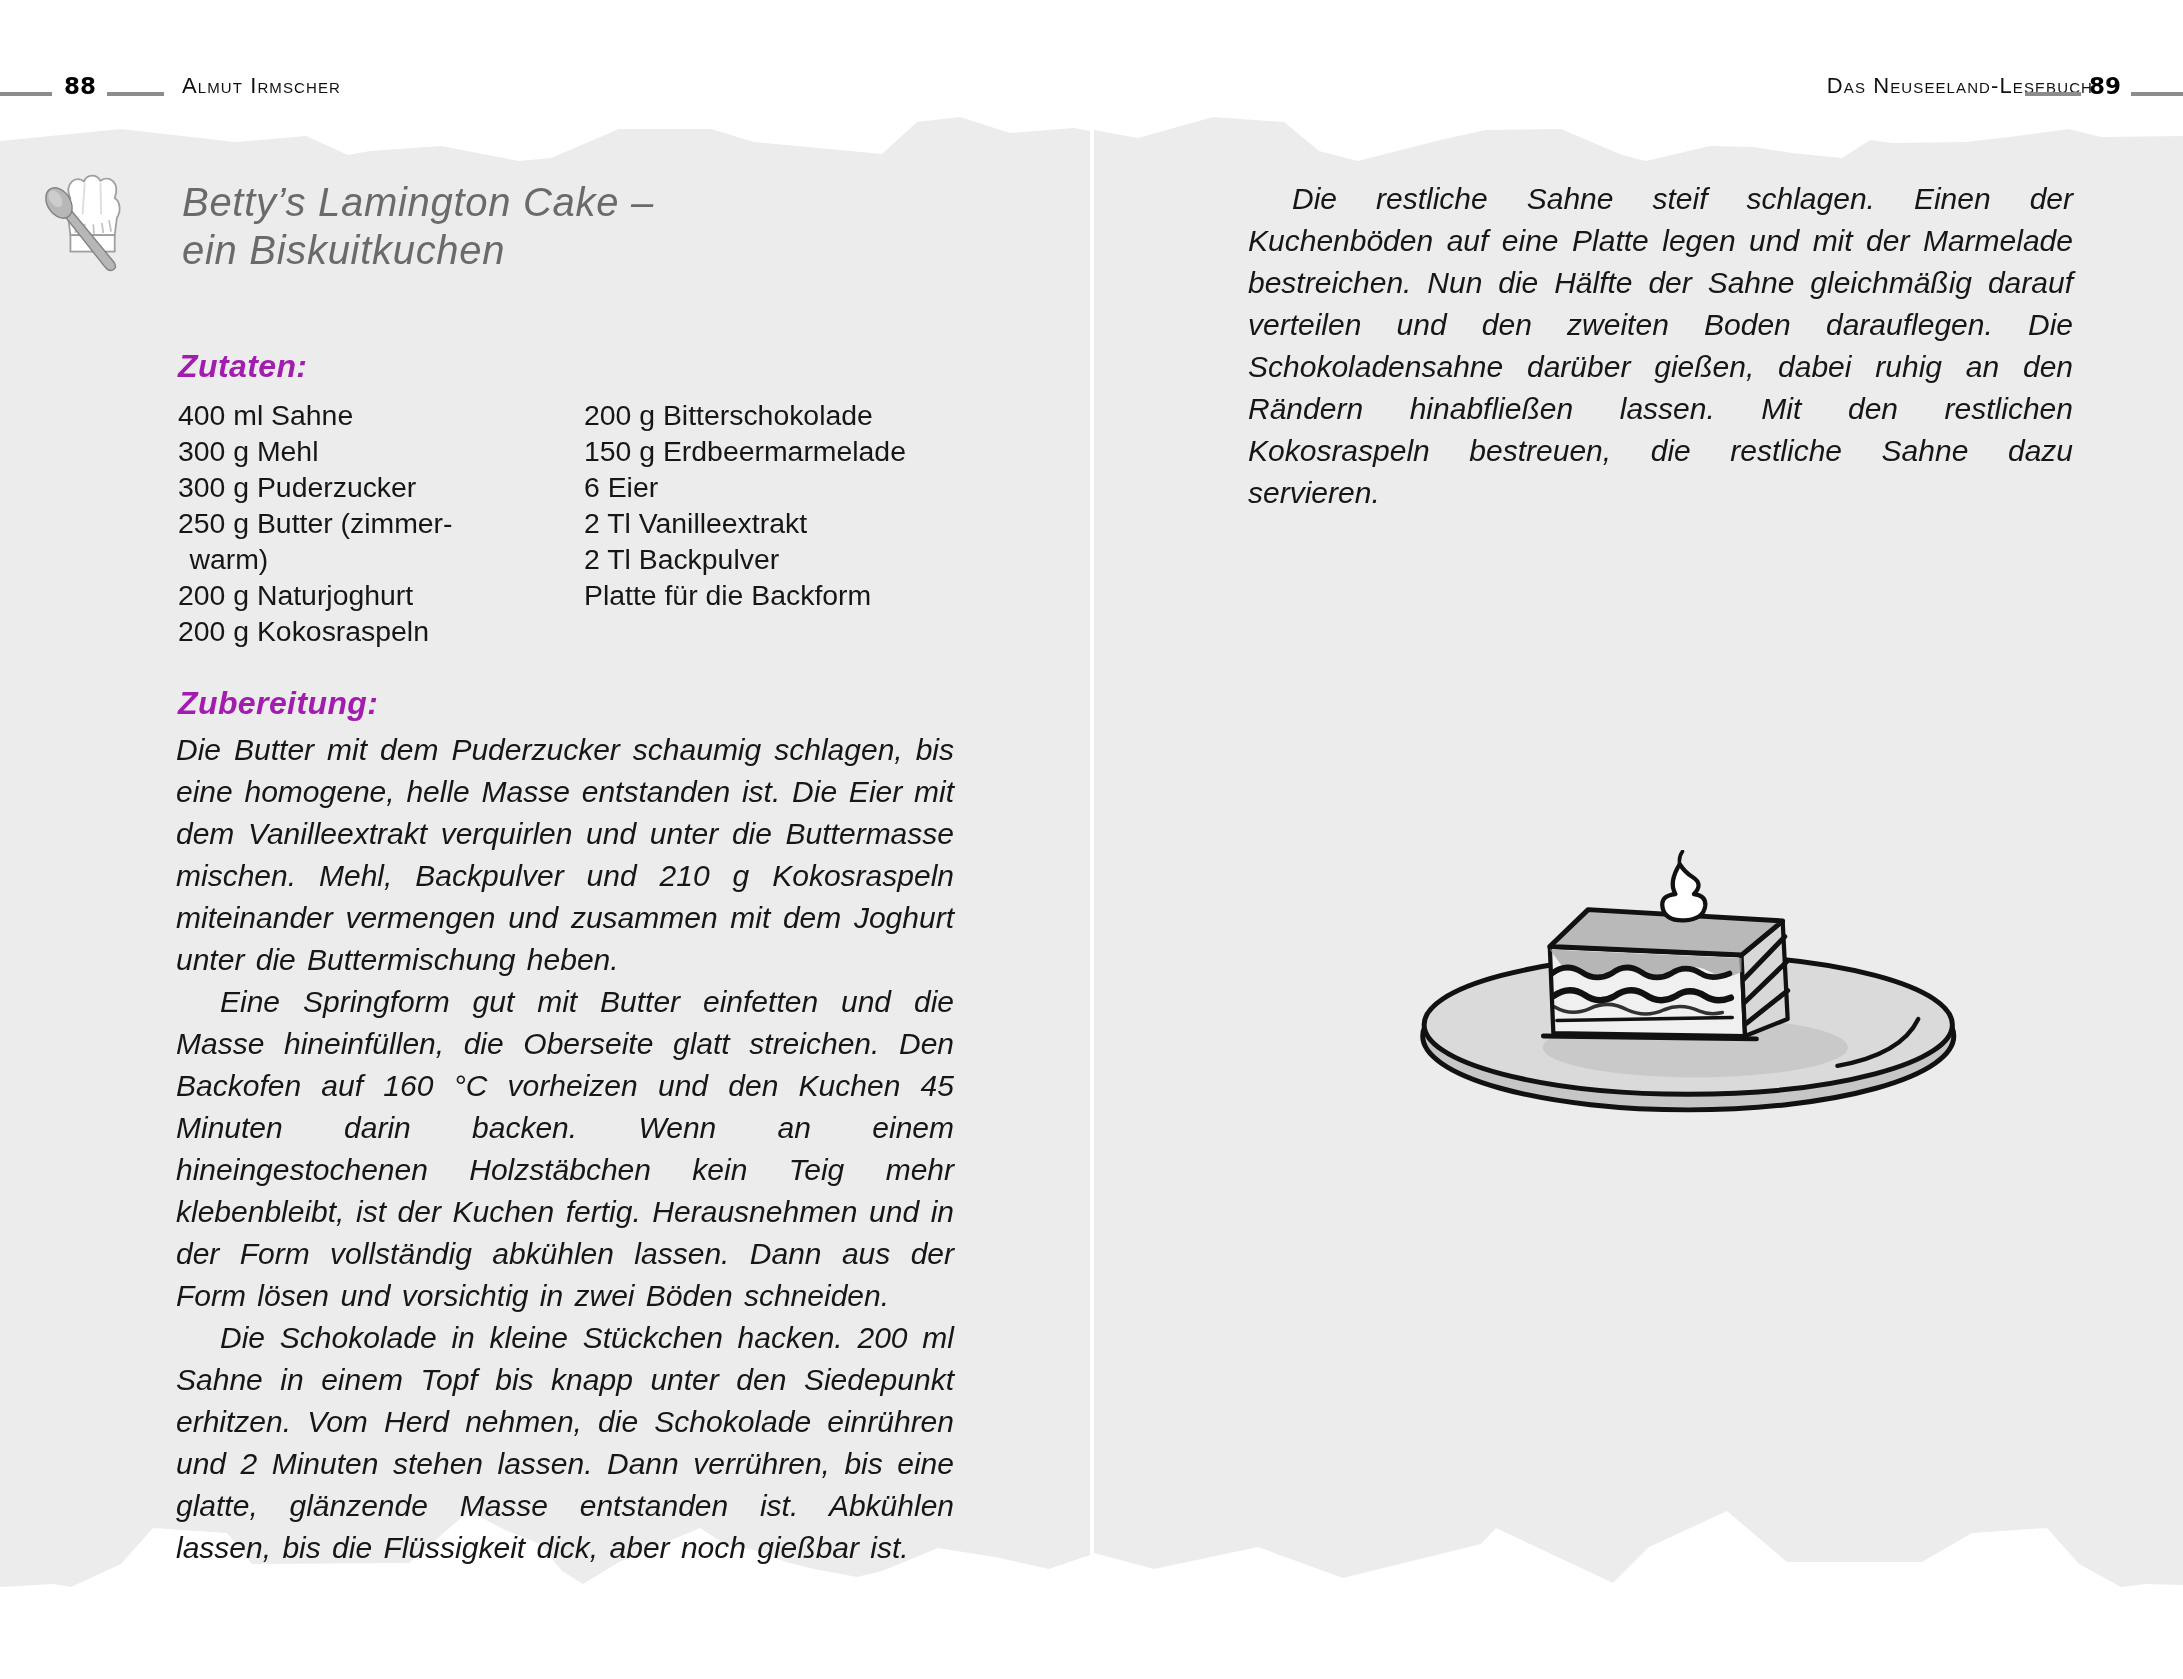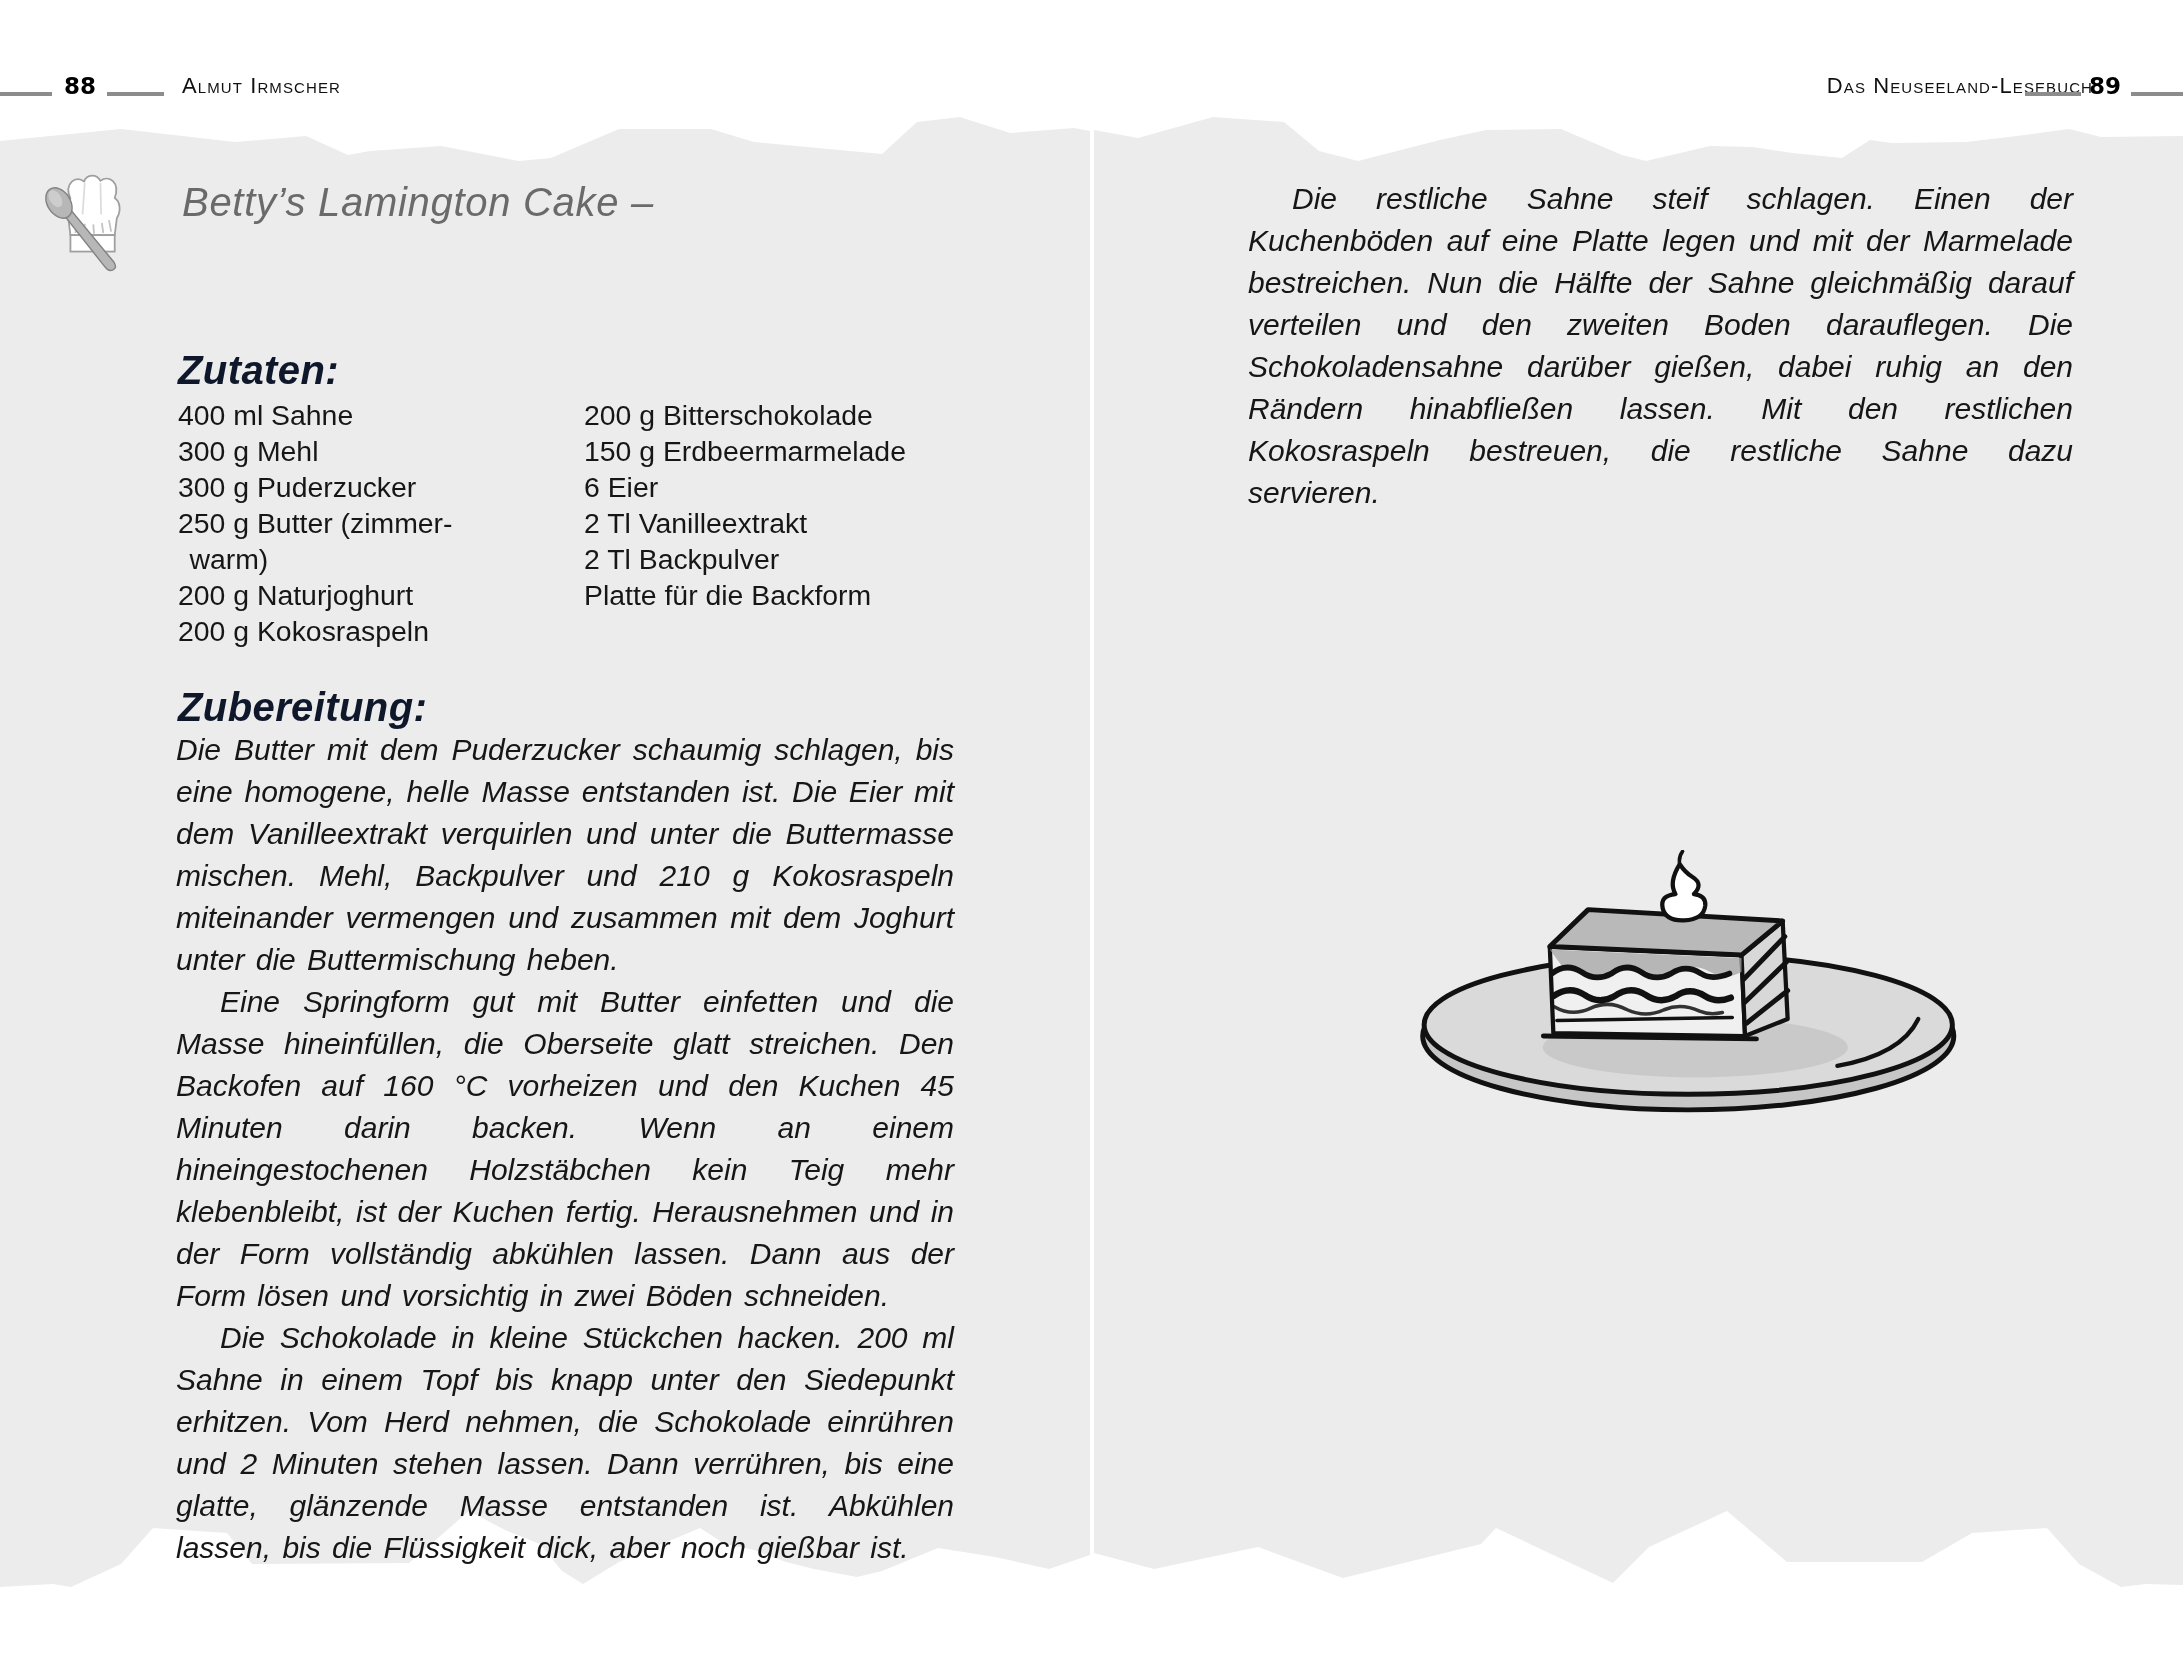--- a/index.html
+++ b/index.html
@@ -44,21 +44,21 @@
       249px 1500px,164px 1469px,60px 1491px,0 1475px);
   }
   
   .chef-hat { position:absolute; left:43px; top:173px; width:97px; height:100px; }
   .title {
     position:absolute; left:182px; top:178px;
     font-size:40px; line-height:48px; font-style:italic; color:#6a6a6a;
     letter-spacing:0.7px;
   }
   .hand-heading {
-    position:absolute; font-size:40px; font-weight:bold; font-style:italic; color:#0f172a;
+    position:absolute; font-size:32px; font-weight:bold; font-style:italic; color:#a21caf;
     letter-spacing:0.4px;
   }
   .h-ingredients { left:178px; top:348px; }
   .h-prep { left:178px; top:685px; }
   .ing-col {
     position:absolute; top:397px; font-size:28.4px; line-height:36px;
     color:#161616;
   }
   .ing-col1 { left:178px; }
   .ing-col2 { left:584px; }
@@ -99,20 +99,21 @@
     <rect x="38" y="87" width="62" height="23" fill="#ffffff" stroke="#9f9f9f" stroke-width="2.5"></rect>
     <g stroke="#828282" fill="#b7b7b7" stroke-width="2">
       <path d="M29 59 L38 51 L99 125 Q104 133 97 136 Q91 138 86 131 Z"></path>
       <ellipse cx="22" cy="42" rx="16" ry="23" transform="rotate(-33 22 42)"></ellipse>
     </g>
     <ellipse cx="17" cy="36" rx="8" ry="13" transform="rotate(-33 17 36)" fill="#cdcdcd"></ellipse>
   </svg>
 
   <div class="title">
     <div>Betty’s Lamington Cake –</div>
+    <div>ein Biskuitkuchen</div>
   </div>
 
   <div class="hand-heading h-ingredients">Zutaten:</div>
 
   <div class="ing-col ing-col1">
     <div class="ing">400 ml Sahne</div>
     <div class="ing">300 g Mehl</div>
     <div class="ing">300 g Puderzucker</div>
     <div class="ing">250 g Butter (zimmer-</div>
     <div class="ing cont">warm)</div>

